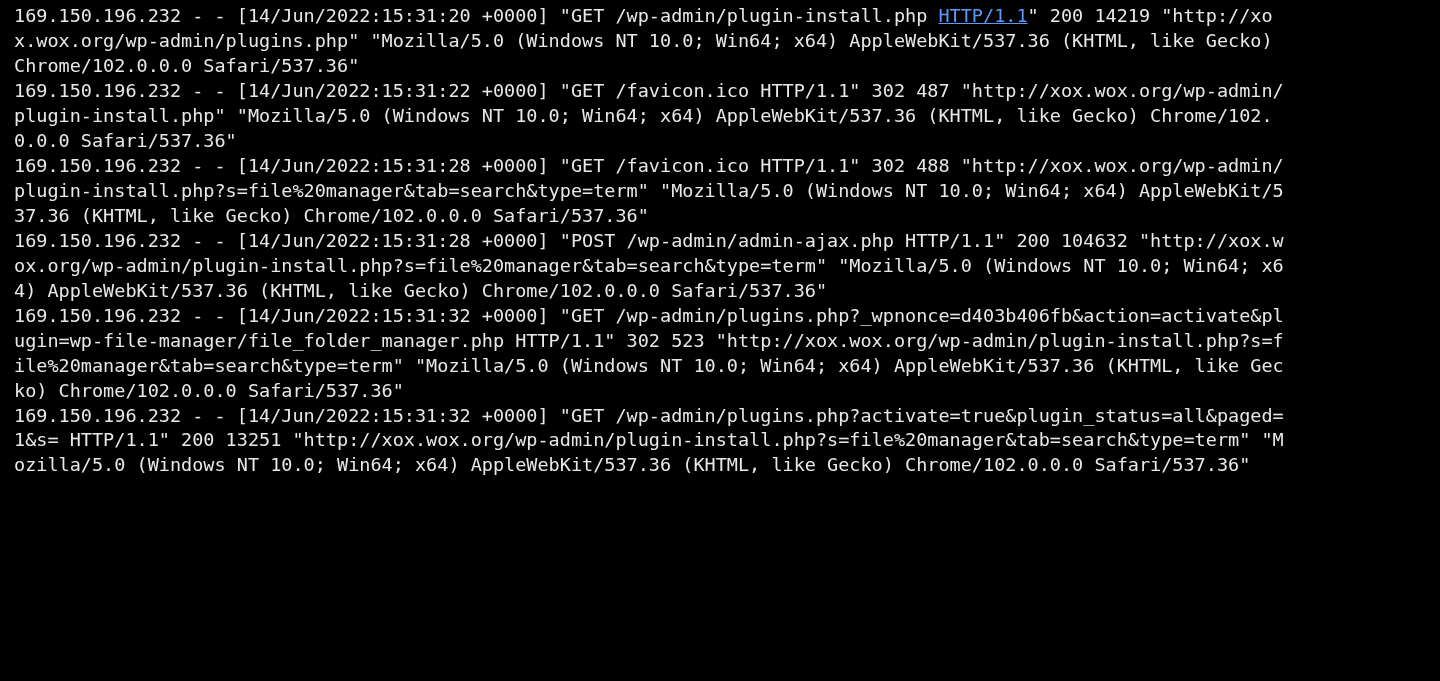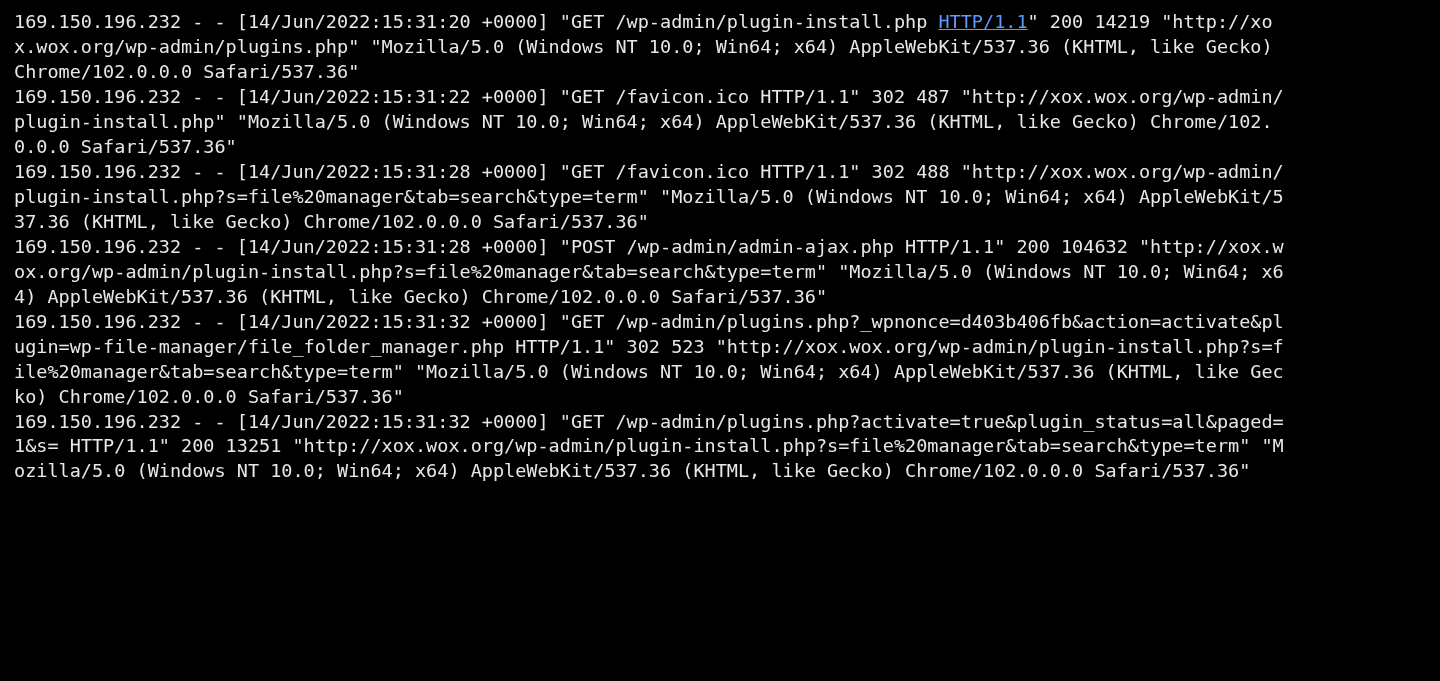--- a/index.html
+++ b/index.html
@@ -7,21 +7,21 @@
     padding: 0;
     width: 1440px;
     height: 681px;
     background: #000000;
     overflow: hidden;
   }
   .terminal {
     box-sizing: border-box;
     width: 1304px;
     height: 681px;
-    padding: 10px 14px;
+    padding: 4px 14px;
     font-family: "Menlo", "Consolas", "DejaVu Sans Mono", monospace;
     font-size: 18.5px;
     line-height: 1.35;
     color: #e8e8e8;
     background: #000000;
     white-space: pre-wrap;
     word-break: break-all;
   }
   .log-line {
     display: inline;

